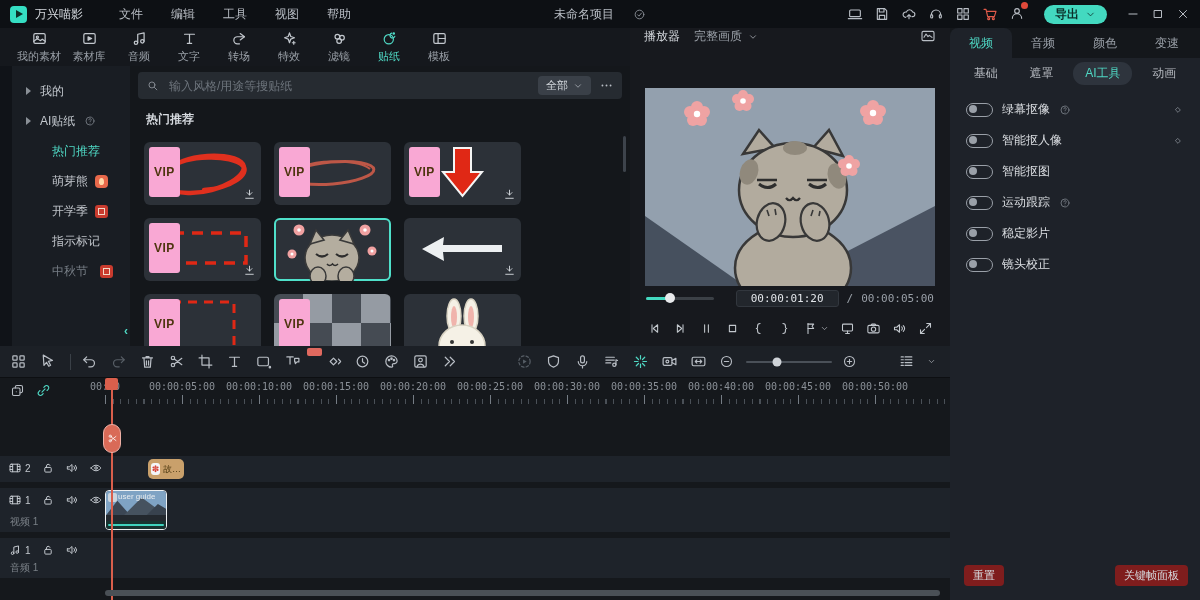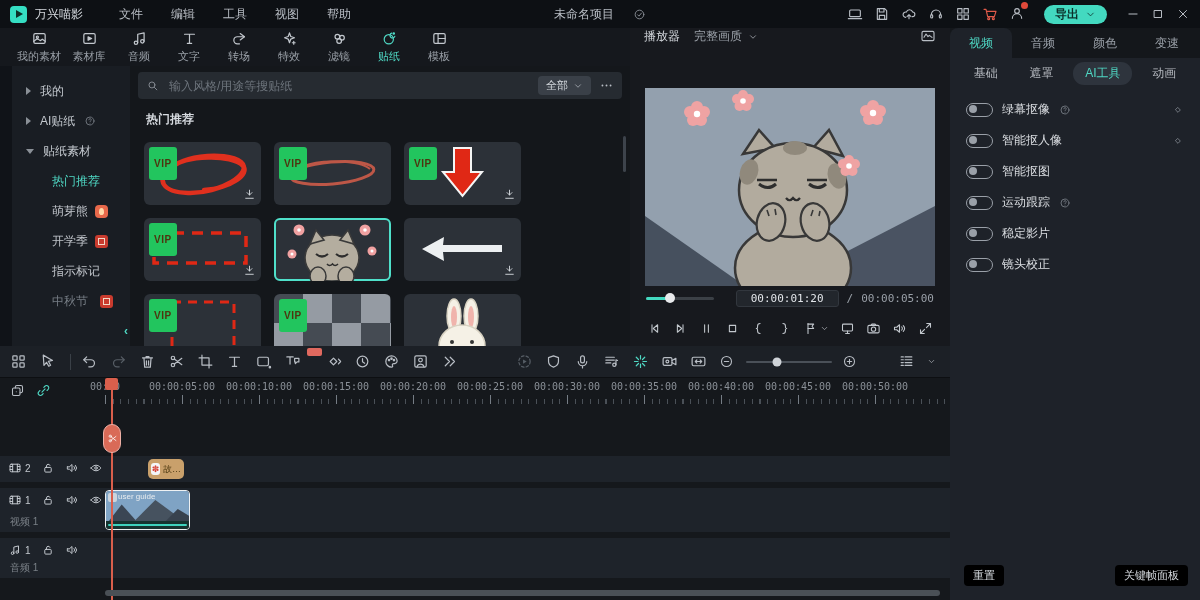--- a/index.html
+++ b/index.html
@@ -53,21 +53,21 @@
   #content{left:130px;top:66px;width:500px;height:280px;background:#14171b;overflow:hidden;}
   #searchrow{margin:6px 8px 0 8px;height:27px;background:#262b31;border-radius:4px;display:flex;align-items:center;padding:0 8px;gap:8px;}
   #searchrow input{flex:1;background:transparent;border:none;outline:none;color:#c7cbd1;font-size:12px;}
   #searchrow input::placeholder{color:#6d747c;}
   .filter-chip{background:#3a4048;border-radius:4px;height:19px;display:flex;align-items:center;gap:5px;padding:0 8px;color:#d6dadf;font-size:11px;}
   .filter-chip .ic{width:10px;height:10px;}
   #sec-title{margin:12px 0 0 16px;font-weight:bold;color:#d6dadf;font-size:12px;}
   #grid{position:absolute;left:14px;top:76px;display:grid;grid-template-columns:repeat(3,117px);grid-auto-rows:63px;gap:13px;}
   .card{position:relative;background:#2c3138;border-radius:6px;overflow:hidden;}
   .card.selected{outline:2px solid #4fe0ca;outline-offset:-2px;}
-  .vip{position:absolute;left:5px;top:5px;background:#22c55e;color:#4e350f;font-size:10px;font-weight:bold;padding:11px 5px;border-radius:3px;letter-spacing:.5px;}
+  .vip{position:absolute;left:5px;top:5px;background:#f9a8d4;color:#4e350f;font-size:12px;font-weight:bold;padding:18px 5px;border-radius:3px;letter-spacing:.5px;}
   .dl{position:absolute;right:5px;bottom:4px;width:13px;height:13px;color:#d6dadf;}
   .card svg.art{position:absolute;inset:0;width:100%;height:100%;}
   .card.checker{background:
      repeating-conic-gradient(#959ba3 0% 25%, #454b53 0% 50%) 0 0/58px 58px;}
   #grid-scroll{position:absolute;right:4px;top:70px;width:3px;height:36px;border-radius:2px;background:#3d434b;}
 
   
   #player{left:630px;top:28px;width:320px;height:318px;background:#17191e;}
   #player-head{height:30px;display:flex;align-items:flex-start;padding:0 14px;gap:14px;}
   #player-head .lbl{color:#d6dadf;}
@@ -91,21 +91,21 @@
   .rp-tab.active{background:#1e2229;border-radius:8px 8px 0 0;color:#4fd8c4;}
   #rp-subtabs{height:30px;display:flex;align-items:center;justify-content:space-around;padding:0 8px;}
   .rp-subtab{color:#b6bac0;padding:3px 12px;border-radius:11px;}
   .rp-subtab.active{background:#2e343d;color:#4fd8c4;}
   #rp-toggles{padding:6px 16px 0 16px;}
   .tg-row{height:31px;display:flex;align-items:center;gap:9px;}
   .toggle{width:27px;height:14px;border:1.5px solid #9aa0a8;border-radius:8px;position:relative;flex:none;}
   .toggle:after{content:"";position:absolute;left:2px;top:1.5px;width:8px;height:8px;border-radius:50%;background:#9aa0a8;}
   .tg-label{color:#dbdee2;font-size:12px;}
   .tg-row .diamond{margin-left:auto;width:12px;height:12px;color:#7a8088;}
-  .rp-btn{position:absolute;background:#000000;border-radius:4px;padding:3px 9px;font-size:11px;color:#d6dadf;}
+  .rp-btn{position:absolute;background:#7f1d1d;border-radius:4px;padding:3px 9px;font-size:11px;color:#d6dadf;}
   #btn-reset{left:14px;bottom:14px;}
   #btn-kf{right:12px;bottom:14px;}
 
   
   #toolbar{left:0;top:346px;width:950px;height:32px;background:#1c2026;display:flex;align-items:center;padding:0 10px;border-bottom:1px solid #0d0f12;}
   #toolbar .ic{width:17px;height:17px;margin-right:12px;}
   #toolbar .sep{width:1px;height:16px;background:#3a4047;margin:0 10px 0 2px;}
   .tts-wrap{position:relative;margin-right:12px;}
   .tts-wrap .ic{margin-right:0;}
   .badge-new{position:absolute;top:-4px;right:-9px;width:15px;height:8px;border-radius:2px;background:#e0695f;}
@@ -123,21 +123,21 @@
   #tl-row1{top:78px;height:26px;}
   #tl-row2{top:110px;height:44px;}
   #tl-row3{top:160px;height:40px;}
   .th-icons{position:absolute;left:8px;top:5px;display:flex;align-items:center;gap:10px;}
   .th-icons .ic{width:14px;height:14px;color:#c3c8ce;}
   .tnum{font-size:10px;color:#c3c8ce;margin-left:-7px;}
   .tname{position:absolute;left:10px;bottom:3px;font-size:10px;color:#7a8087;}
   #clip-sticker{position:absolute;left:148px;top:3px;width:36px;height:20px;border-radius:5px;background:#c9a06b;display:flex;align-items:center;padding:0 3px;gap:3px;overflow:hidden;}
   #clip-sticker .chip{width:12px;height:12px;border-radius:3px;background:#f4f6f8;color:#d8453a;display:flex;align-items:center;justify-content:center;font-size:9px;line-height:1;}
   #clip-sticker .lab{font-size:9px;color:#4e3a12;white-space:nowrap;}
-  #clip-video{position:absolute;left:105px;top:2px;width:85px;height:40px;border-radius:4px;border:1.5px solid #eef1f3;overflow:hidden;background:#23282e;}
+  #clip-video{position:absolute;left:105px;top:2px;width:62px;height:40px;border-radius:4px;border:1.5px solid #eef1f3;overflow:hidden;background:#23282e;}
   #clip-video .thumb{position:absolute;inset:0 0 8px 0;}
   #clip-video .wave{position:absolute;left:0;right:0;bottom:0;height:8px;background:#173330;}
   #clip-video .wave:after{content:"";position:absolute;left:2px;right:2px;top:3px;height:2px;background:#3fd2bd;border-radius:1px;}
   #clip-video .cliplabel{position:absolute;left:12px;top:1px;font-size:8px;color:#e8ecef;white-space:nowrap;}
   #clip-video .clipchip{position:absolute;left:2px;top:2px;width:9px;height:9px;background:#d9dde1;border-radius:2px;opacity:.85;}
   #playhead-line{position:absolute;left:111px;top:0;width:2px;height:222px;background:#d95f4c;}
   #playhead-top{position:absolute;left:105px;top:0;width:13px;height:12px;background:#d95f4c;border-radius:2px;}
   #playhead-cut{position:absolute;left:103px;top:46px;width:18px;height:29px;border-radius:9px;background:#d96a57;border:1px solid #edb0a6;display:flex;align-items:center;justify-content:center;}
   #playhead-cut .ic{width:11px;height:11px;color:#fff;}
   #tl-scroll{position:absolute;left:105px;top:212px;width:835px;height:6px;border-radius:3px;background:#4a5056;}
@@ -330,24 +330,20 @@
     <div class="sb-group">
         <span class="tri"></span>
         <span>AI贴纸</span>
         <span class="ic help-ic">
           <svg viewBox="0 0 24 24" fill="none" stroke="currentColor" stroke-width="1.7" stroke-linecap="round" stroke-linejoin="round">
             <circle cx="12" cy="12" r="8"></circle>
             <path d="M9.7 9.6a2.4 2.4 0 1 1 3.4 2.3c-.8.4-1.1.9-1.1 1.7"></path>
             <circle cx="12" cy="16.8" r=".9" fill="currentColor" stroke="none"></circle>
           </svg>
         </span>
-      </div>
-    <div class="sb-group">
-        <span class="tri down"></span>
-        <span>贴纸素材</span>
       </div>
     <div class="sb-item active">
         <span>热门推荐</span>
       </div>
     <div class="sb-item">
         <span>萌芽熊</span>
         <span class="badge-fire"></span>
       </div>
     <div class="sb-item">
         <span>开学季</span>

